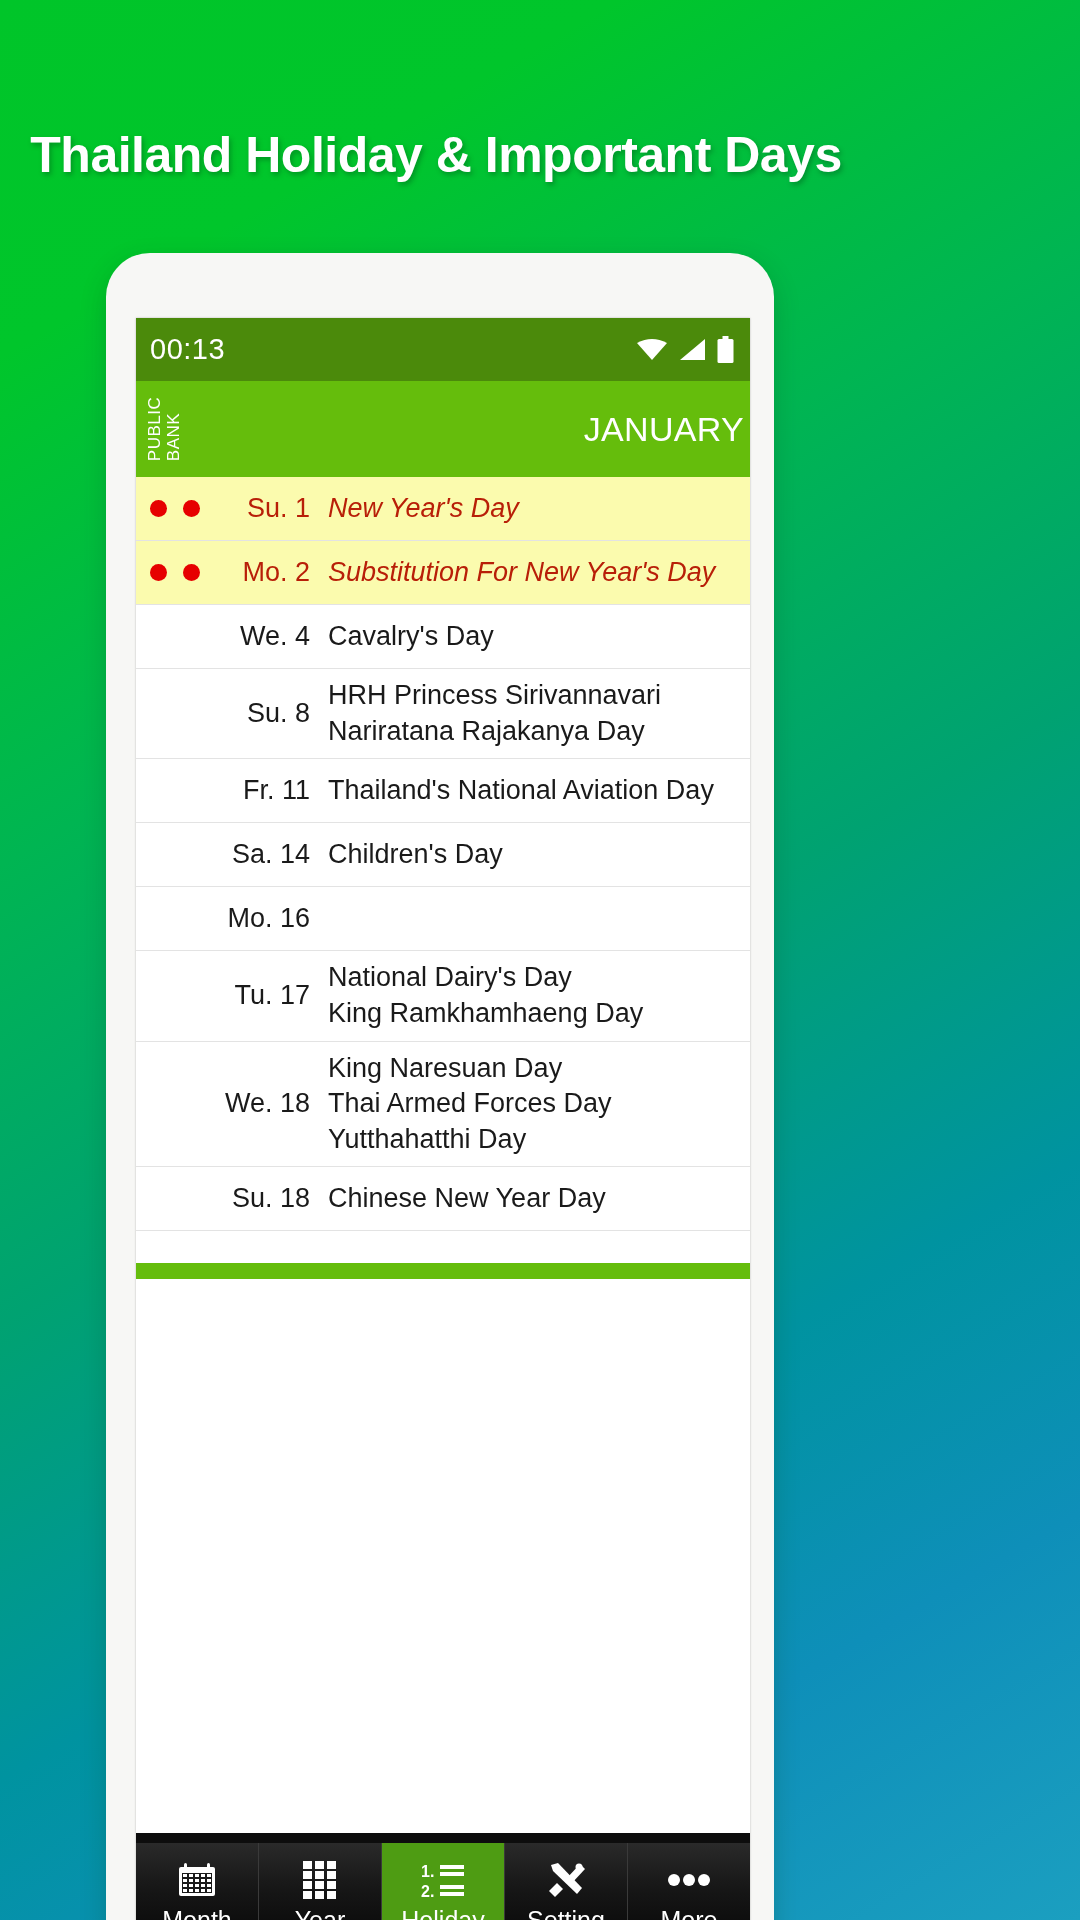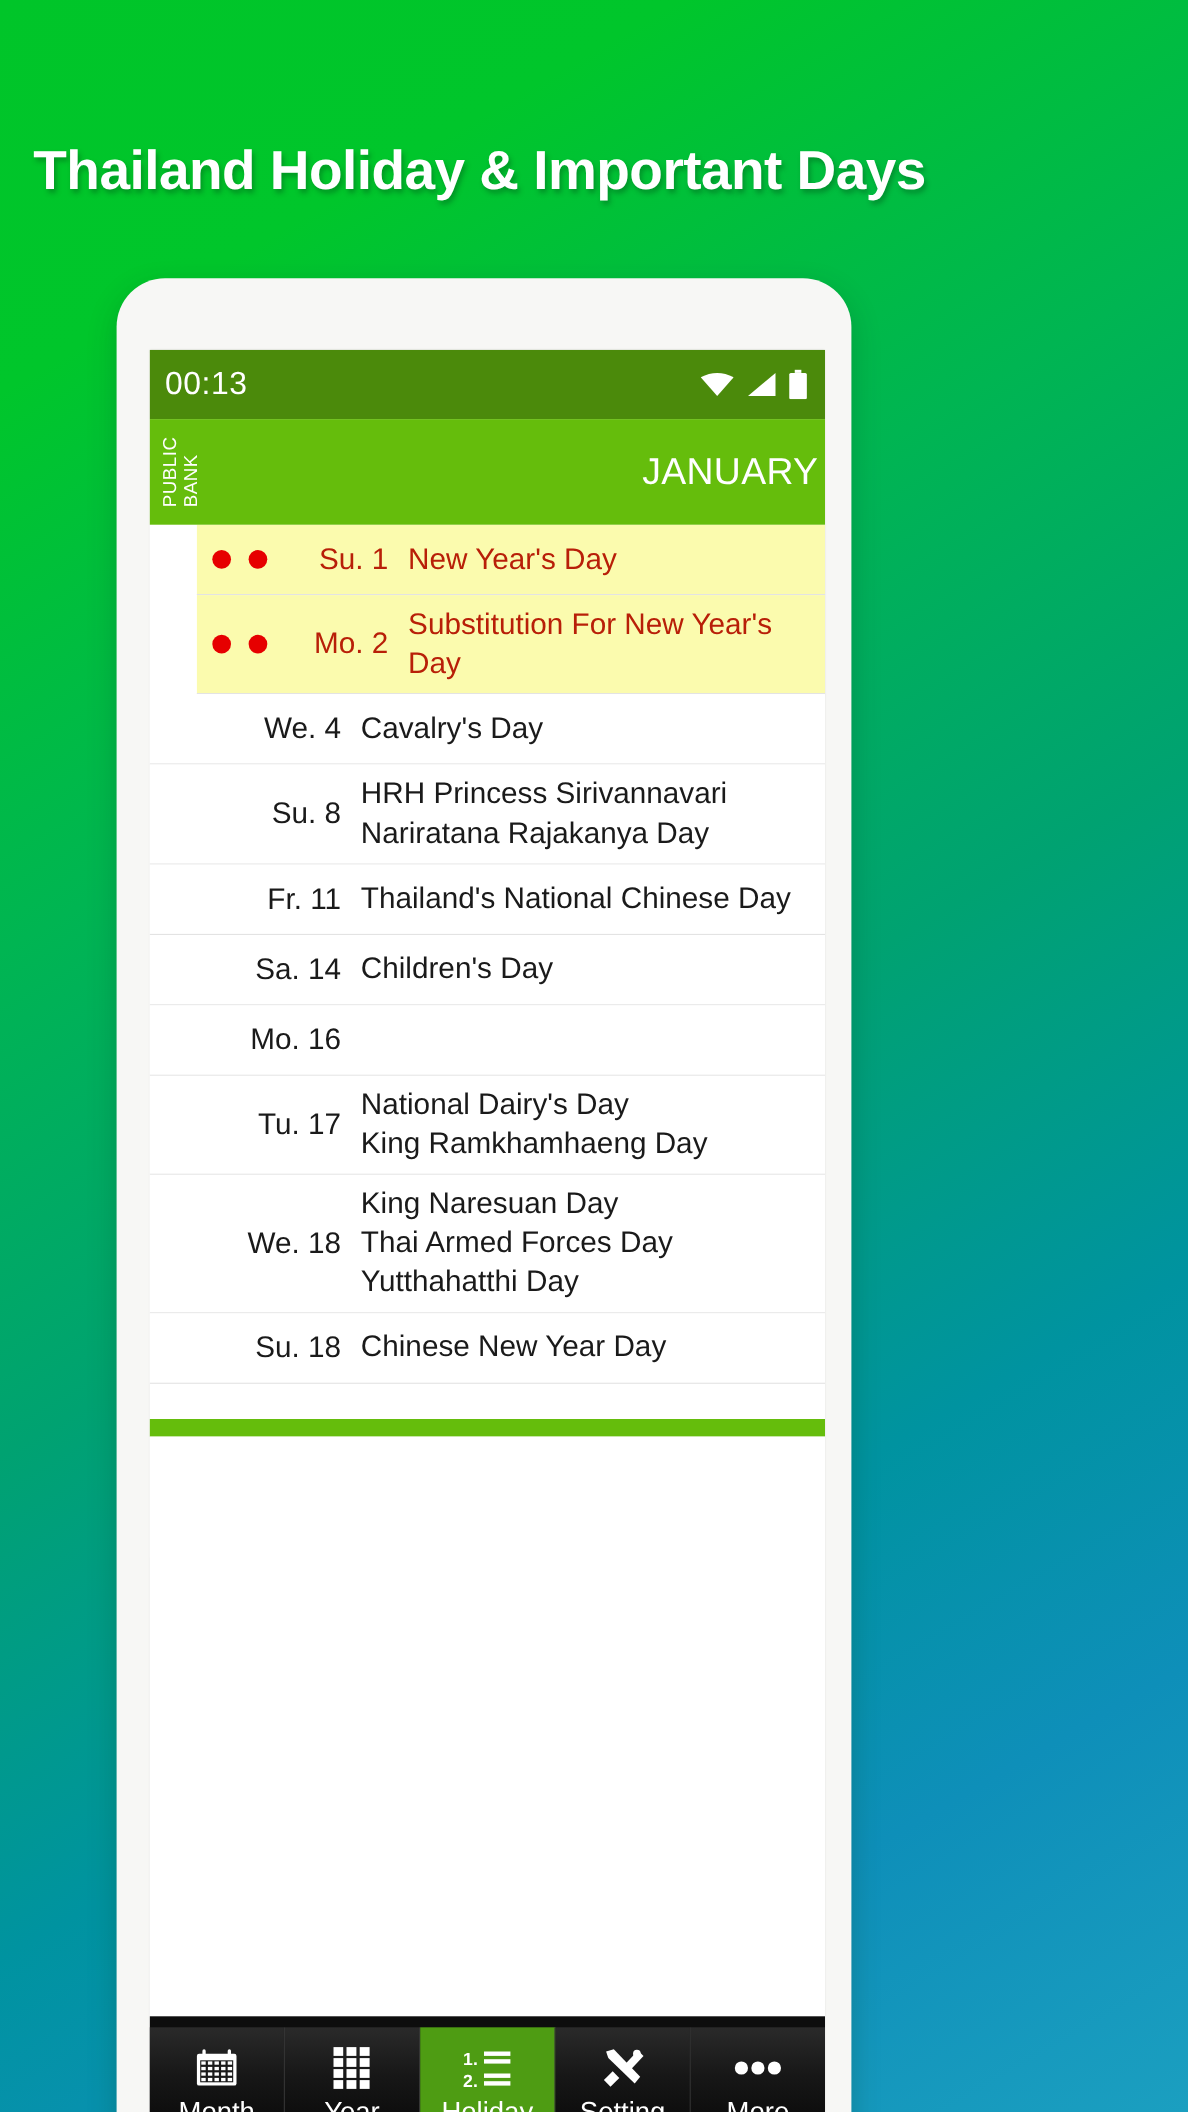--- a/index.html
+++ b/index.html
@@ -89,36 +89,36 @@
   }
 
   
   .list{ background:#ffffff; }
   .row{
     display:flex; align-items:center;
     min-height:64px; padding:9px 8px 9px 0;
     border-bottom:1px solid #e3e3e3;
     background:#ffffff;
   }
-  .row.holiday{ background:#fbfbae;margin-left:43px; }
+  .row.holiday{ background:#fbfbae; }
   .dots{
     width:74px; flex:0 0 74px;
     display:flex; align-items:center; gap:16px; padding-left:14px;
   }
   .dot{ width:17px; height:17px; border-radius:50%; background:#e60000; }
   .dot.hidden{ visibility:hidden; }
   .daycell{
     width:114px; flex:0 0 114px; text-align:right; padding-right:14px;
     font-size:27px; color:#1a1a1a; white-space:nowrap;
   }
   .row.holiday .daycell{ color:#b81f08; }
   .namecell{
     flex:1; font-size:27px; color:#1a1a1a; line-height:1.32; padding-left:4px;
   }
-  .row.holiday .namecell{ color:#b81f08; }
+  .row.holiday .namecell{ color:#b81f08;font-style:italic; }
   .namecell div{ white-space:normal; }
 
   
   .green-strip{ height:16px; background:#65bd0c; margin-top:32px; }
   .blank-area{ background:#ffffff; height:110px; }
 
   
   .tabbar{
     position:absolute; left:0; bottom:0; width:100%;
     background:#0d0d0d; padding-top:10px;
@@ -216,21 +216,21 @@
             <div>HRH Princess Sirivannavari Nariratana Rajakanya Day</div>
           </div>
         </div>
         <div class="row">
           <div class="dots">
             <span class="dot hidden"></span>
             <span class="dot hidden"></span>
           </div>
           <div class="daycell">Fr. 11</div>
           <div class="namecell">
-            <div>Thailand's National Chinese Day</div>
+            <div>Thailand's National Aviation Day</div>
           </div>
         </div>
         <div class="row">
           <div class="dots">
             <span class="dot hidden"></span>
             <span class="dot hidden"></span>
           </div>
           <div class="daycell">Sa. 14</div>
           <div class="namecell">
             <div>Children's Day</div>

